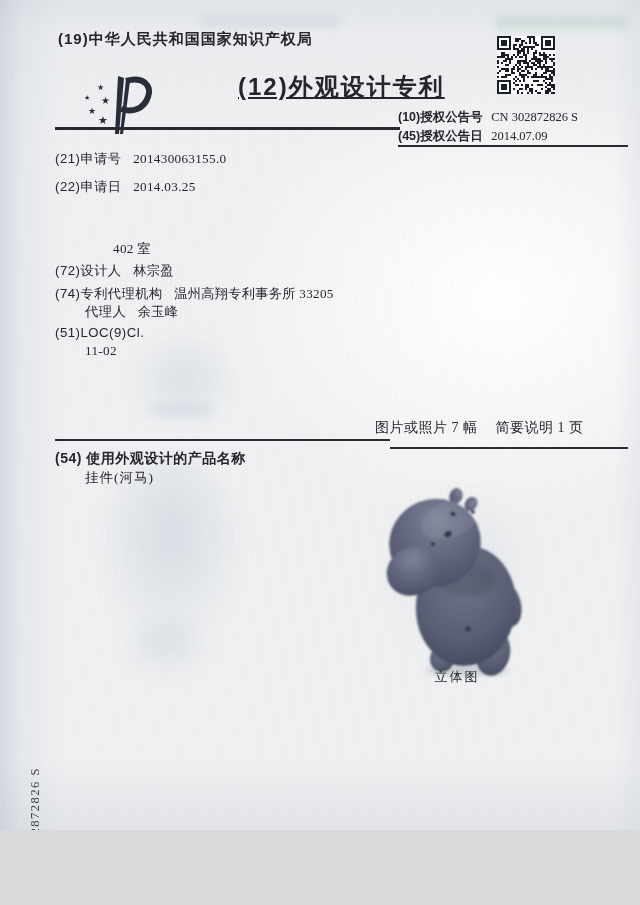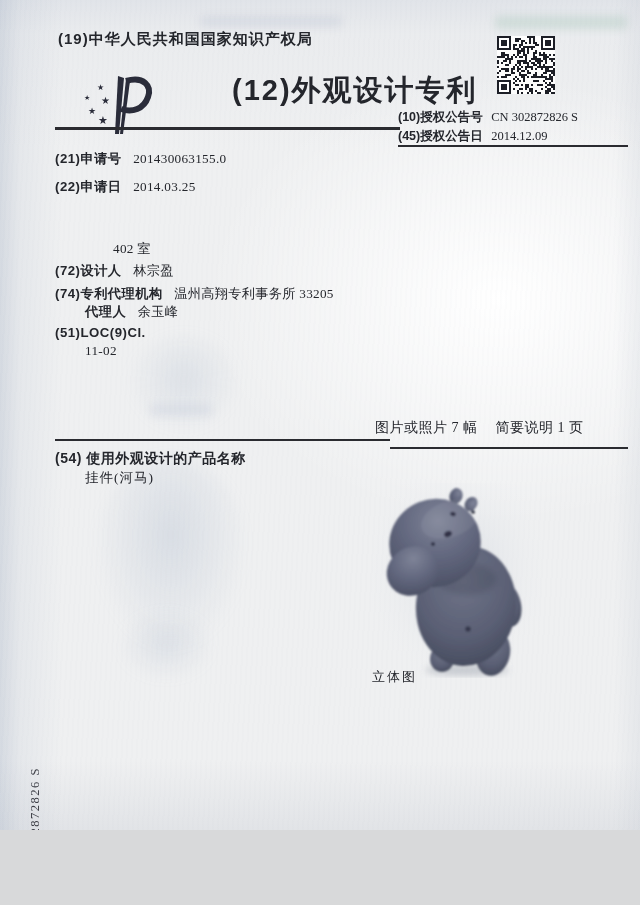--- a/index.html
+++ b/index.html
@@ -14,33 +14,33 @@
       linear-gradient(0deg, rgba(178,184,196,.22) 0px, rgba(178,184,196,0) 70px),
       radial-gradient(ellipse 420px 320px at 78% 36%, #ffffff 0%, rgba(255,255,255,0) 70%),
       #eff0f1;
   }
   .grain{position:absolute;inset:0;pointer-events:none;opacity:.5;
     background:repeating-linear-gradient(93deg, rgba(120,130,150,.03) 0 2px, rgba(255,255,255,.03) 2px 5px);}
   .abs{position:absolute;}
   .rule{position:absolute;background:#2a2b30;}
   .serif{font-family:"Liberation Serif","DejaVu Serif",serif;}
   .office{left:58px;top:30px;font-size:15px;font-weight:700;letter-spacing:1px;}
-  .doctype{left:232px;top:71px;font-size:29px;font-weight:700;letter-spacing:2px;}
+  .doctype{left:238px;top:71px;font-size:24px;font-weight:700;letter-spacing:2px;text-decoration:underline;}
   .pubrow{left:398px;width:234px;font-size:12.5px;white-space:nowrap;}
   .pubrow .lab{font-weight:700;margin-top:20px;}
   .pubrow .val{font-family:"Liberation Serif","DejaVu Serif",serif;margin-left:5px;}
   .brow{left:55px;font-size:13.2px;white-space:nowrap;}
-  .brow .lab{font-weight:700;letter-spacing:.5px;}
+  .brow .lab{font-weight:400;letter-spacing:.5px;}
   .brow .val{font-family:"Liberation Serif","DejaVu Serif",serif;margin-left:8px;letter-spacing:.3px;}
   .meta{left:375px;top:419px;font-size:14px;letter-spacing:.5px;}
   .meta span{margin-right:0;}
   .meta .gap{display:inline-block;width:14px;}
   .sec54{left:55px;top:450px;font-size:14px;font-weight:700;letter-spacing:.5px;}
   .prodname{left:85px;top:469px;font-size:13.5px;letter-spacing:1px;}
-  .caption{left:372px;top:668px;width:170px;text-align:left;font-size:13px;letter-spacing:2px;}
+  .caption{left:372px;top:668px;width:170px;text-align:center;font-size:13px;letter-spacing:2px;}
   .sidecode{
     left:-30px;top:812px;width:134px;height:18px;
     transform:rotate(-90deg);
     font-size:12.5px;letter-spacing:1.5px;color:#3c3e46;text-align:center;
   }
   .ghost{position:absolute;border-radius:50%;pointer-events:none;filter:blur(7px);}
   .g1{left:128px;top:336px;width:112px;height:96px;background:radial-gradient(ellipse at 50% 45%, rgba(158,174,196,.22), rgba(158,174,196,0) 70%);}
   .g2{left:96px;top:458px;width:150px;height:192px;background:radial-gradient(ellipse at 50% 40%, rgba(152,168,192,.26), rgba(152,168,192,0) 72%);}
   .g3{left:118px;top:610px;width:96px;height:70px;background:radial-gradient(ellipse at 50% 50%, rgba(152,168,192,.20), rgba(152,168,192,0) 70%);}
   .gbar{position:absolute;pointer-events:none;filter:blur(4px);border-radius:4px;}
@@ -390,21 +390,21 @@
         <rect x="28" y="28" width="1" height="1"></rect>
       </g>
   </svg>
 
   <div class="abs pubrow" style="top:109px">
     <span class="lab">(10)授权公告号</span>
     <span class="val">CN 302872826 S</span>
   </div>
   <div class="abs pubrow" style="top:128px">
     <span class="lab">(45)授权公告日</span>
-    <span class="val">2014.12.09</span>
+    <span class="val">2014.07.09</span>
   </div>
 
   <div class="rule" style="left:55px;top:127px;width:345px;height:2.5px"></div>
   <div class="rule" style="left:398px;top:145px;width:230px;height:1.5px"></div>
 
   <div class="abs brow" style="top:150px">
     <span class="lab">(21)申请号</span>
     <span class="val">201430063155.0</span>
   </div>
   <div class="abs brow" style="top:178px">

